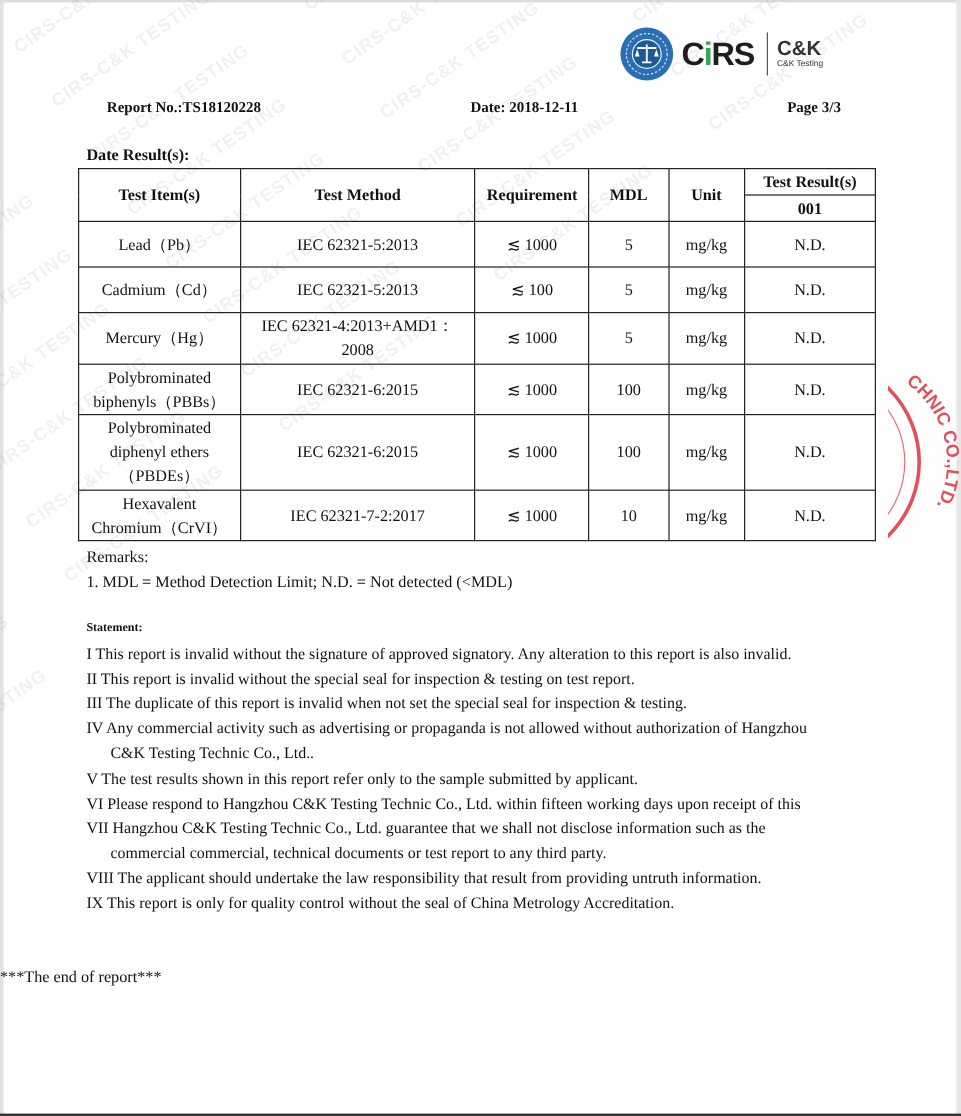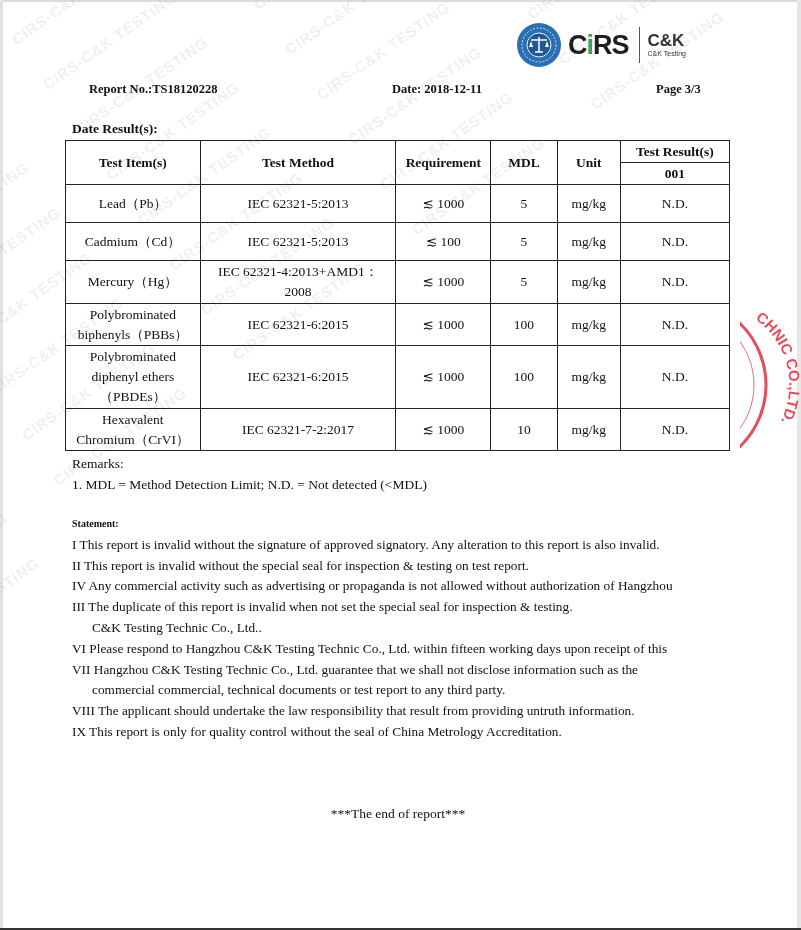--- a/index.html
+++ b/index.html
@@ -64,21 +64,21 @@
   table.results th { font-weight: bold; font-size: 13.5px; }
   .c1 { width: 132px; } .c2 { width: 192px; } .c3 { width: 93px; }
   .c4 { width: 65px; } .c5 { width: 62px; } .c6 { width: 107px; }
 
   .remarks { position: absolute; left: 72px; top: 453px; font-size: 13.5px; line-height: 21px; }
 
   .statement { position: absolute; left: 72px; top: 514px; font-size: 13.3px; line-height: 20.8px; width: 660px; }
   .statement .st-title { font-weight: bold; font-size: 10px; }
   .statement .cont { padding-left: 20px; }
 
-  .end { position: absolute; left: 0; width: 796px; top: 806px; text-align: center; font-size: 13.5px; }
+  .end { position: absolute; left: 0; width: 796px; top: 806px; text-align: left; font-size: 13.5px; }
 
   .stamp { position: absolute; left: 740px; top: 305px; width: 70px; height: 160px; overflow: hidden; }
 </style>
 </head>
 <body>
 
 <div class="frame-top"></div>
 <div class="frame-left"></div>
 <div class="frame-right"></div>
 <div class="frame-bottom"></div>
@@ -300,23 +300,24 @@
   <div class="remarks">
     <div>Remarks:</div>
     <div>1. MDL = Method Detection Limit; N.D. = Not detected (&lt;MDL)</div>
   </div>
 
   <div class="statement">
     <div class="st-title">Statement:</div>
     <div id="statement-list">
         <div>I This report is invalid without the signature of approved signatory. Any alteration to this report is also invalid.</div>
         <div>II This report is invalid without the special seal for inspection &amp; testing on test report.</div>
+        <div>III The duplicate of this report is invalid when not set the special seal for inspection &amp; testing.</div>
         <div>IV Any commercial activity such as advertising or propaganda is not allowed without authorization of Hangzhou</div>
-        <div>III The duplicate of this report is invalid when not set the special seal for inspection &amp; testing.</div>
         <div class="cont">C&amp;K Testing Technic Co., Ltd..</div>
+        <div>V The test results shown in this report refer only to the sample submitted by applicant.</div>
         <div>VI Please respond to Hangzhou C&amp;K Testing Technic Co., Ltd. within fifteen working days upon receipt of this</div>
         <div>VII Hangzhou C&amp;K Testing Technic Co., Ltd. guarantee that we shall not disclose information such as the</div>
         <div class="cont">commercial commercial, technical documents or test report to any third party.</div>
         <div>VIII The applicant should undertake the law responsibility that result from providing untruth information.</div>
         <div>IX This report is only for quality control without the seal of China Metrology Accreditation.</div>
       </div>
   </div>
 
   <div class="end">***The end of report***</div>
 

